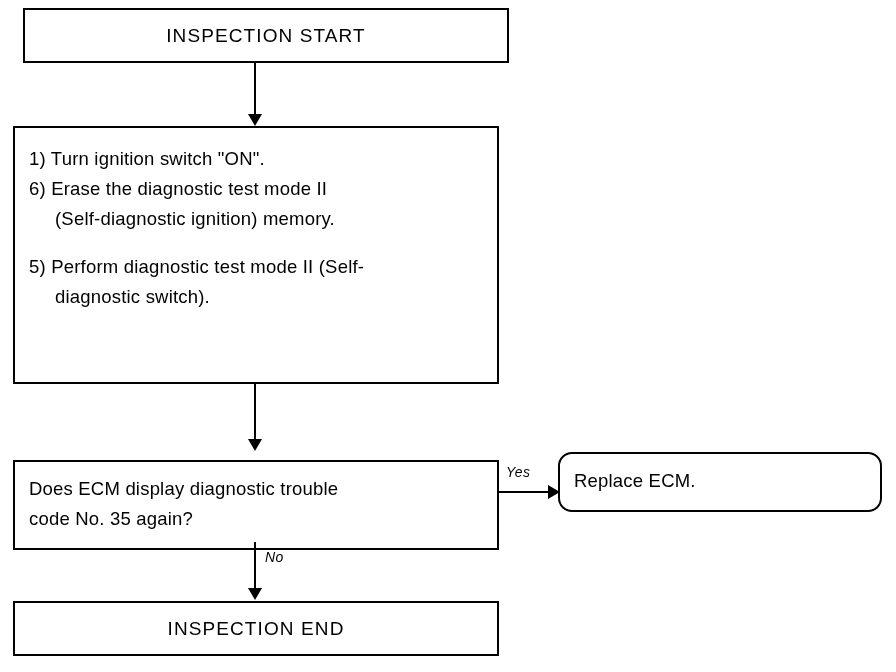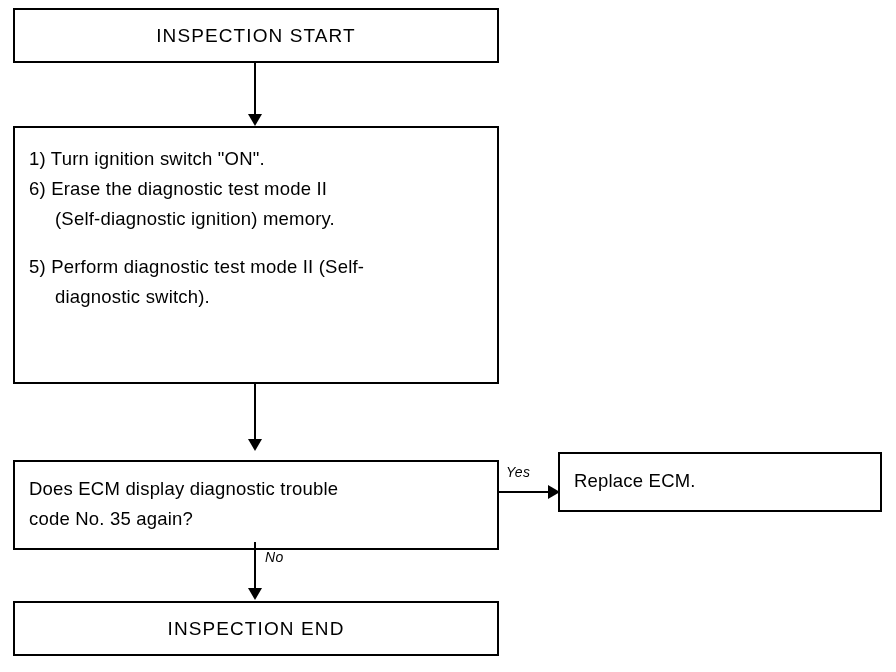--- a/index.html
+++ b/index.html
@@ -86,21 +86,21 @@
     letter-spacing: 0.3px;
     white-space: nowrap;
     font-style: italic;
   }
 </style>
 </head>
 <body>
 
 <div id="flowchart">
 
-  <div class="node node-terminal" style="left:13px; top:8px; width:486px; height:55px;">
+  <div class="node node-terminal" style="left:23px; top:8px; width:486px; height:55px;">
     <span class="node-text">INSPECTION START</span>
   </div>
 
   <div class="vline" style="left:254px; top:63px; height:53px;"></div>
   <div class="arrow-down" style="left:248px; top:114px;"></div>
 
   <div class="node node-process" style="left:13px; top:126px; width:486px; height:258px;">
     <div class="node-body">
       <div class="line">1) Turn ignition switch "ON".</div>
       <div class="line">6) Erase the diagnostic test mode II</div>
@@ -118,21 +118,21 @@
     <div class="node-body" style="padding-top:12px;">
       <div class="line">Does ECM display diagnostic trouble</div>
       <div class="line">code No. 35 again?</div>
     </div>
   </div>
 
   <div class="hline" style="left:499px; top:491px; width:51px;"></div>
   <div class="arrow-right" style="left:548px; top:485px;"></div>
   <div class="branch-label" style="left:506px; top:464px;">Yes</div>
 
-  <div class="node node-process" style="left:558px; top:452px; width:324px; height:60px;">
+  <div class="node node-process" style="left:558px; top:452px; width:324px; height:60px;border-radius:14px;">
     <div class="node-body" style="padding-top:12px;">
       <div class="line">Replace ECM.</div>
     </div>
   </div>
 
   <div class="vline" style="left:254px; top:542px; height:48px;"></div>
   <div class="arrow-down" style="left:248px; top:588px;"></div>
   <div class="branch-label" style="left:265px; top:549px;">No</div>
 
   <div class="node node-terminal" style="left:13px; top:601px; width:486px; height:55px;">

